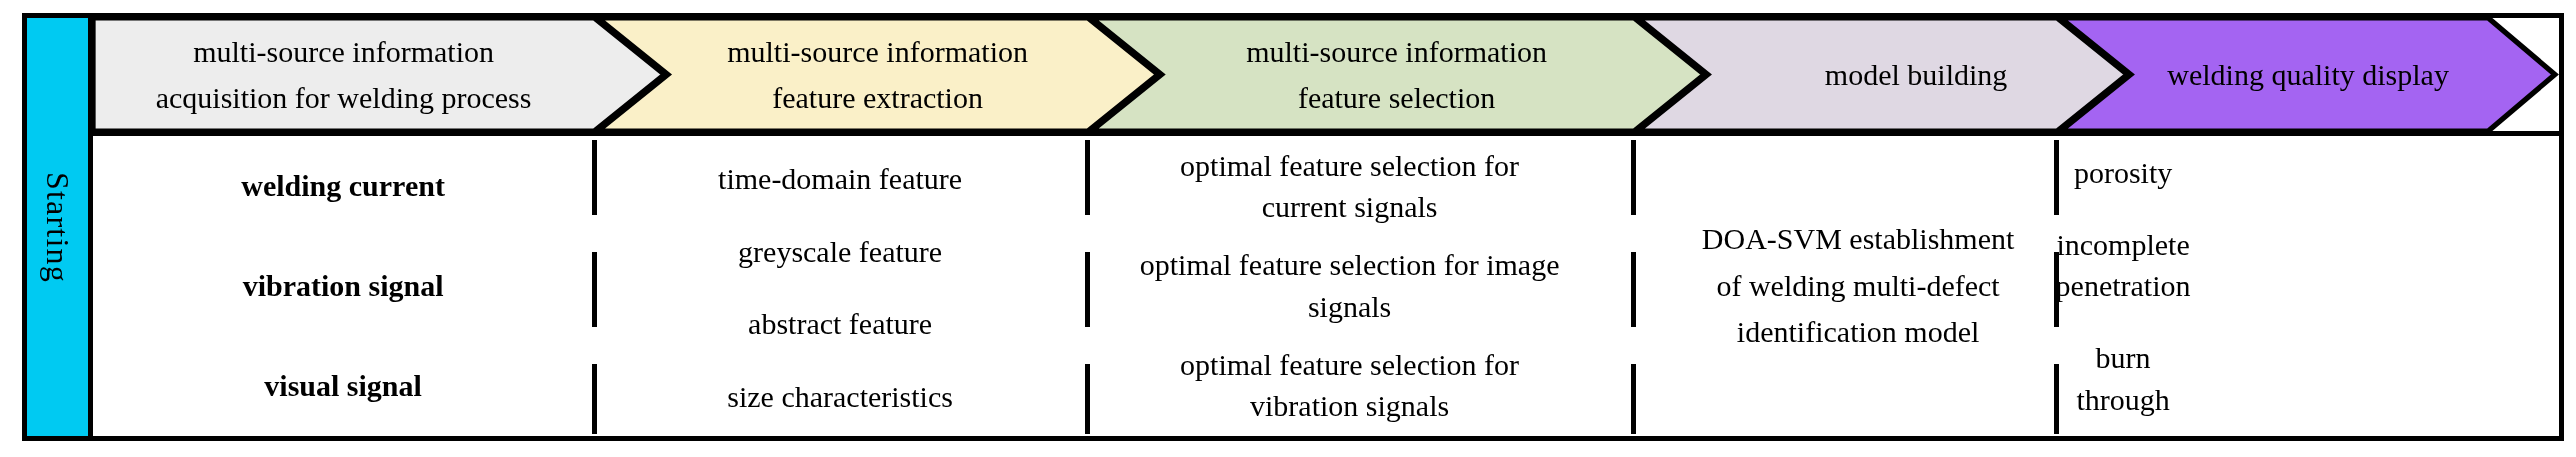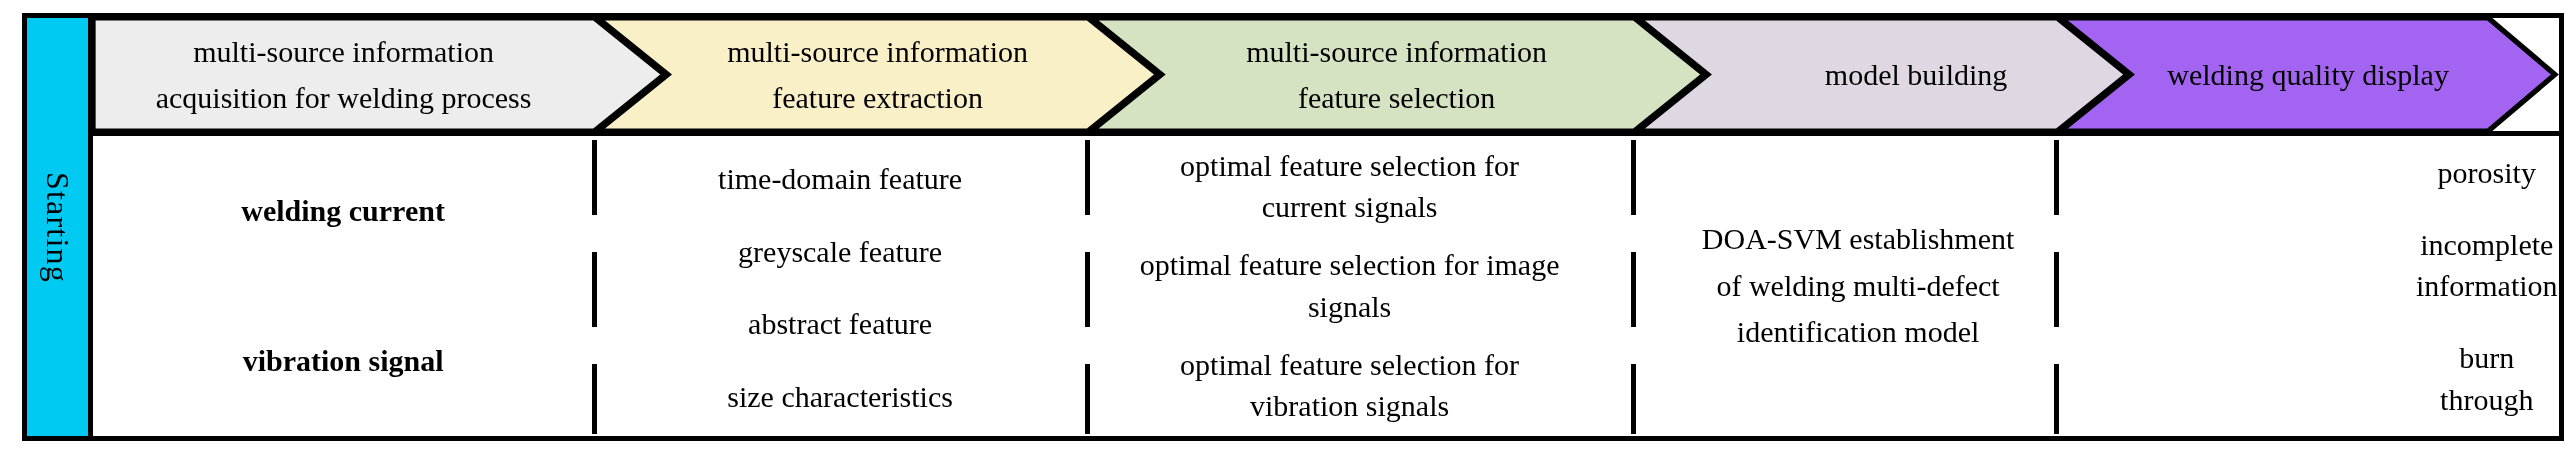--- a/index.html
+++ b/index.html
@@ -30,21 +30,21 @@
   .content { position:relative; flex:1 1 auto; }
   .col {
     position:absolute; top:0; height:299px; display:flex; flex-direction:column;
     justify-content:space-around; align-items:center;
   }
   .item {
     font-size:30px; line-height:1.38; white-space:pre-line; text-align:center;
     display:flex; align-items:center; justify-content:center;
   }
   .col-model .item { line-height:1.55;margin-left:26px; }
-  .col-split { justify-content:stretch; align-items:flex-end; }
+  .col-split { justify-content:stretch; align-items:flex-start; }
   .subcol { flex:1 1 50%; display:flex; flex-direction:column; justify-content:space-around; align-items:center; }
   .sep {
     position:absolute; top:4.1px; width:5.3px; height:294px;
     background:repeating-linear-gradient(to bottom, #000 0 75px, transparent 75px 112px);
   }
 </style>
 </head>
 <body>
 
 <div class="canvas">
@@ -74,20 +74,21 @@
         <div class="h-label" style="left:2037px;width:357px;">welding quality display</div>
       </div>
 
       <div class="h-rule"></div>
 
       <div class="content">
 
         <div class="col" style="left:0px; width:501px;font-weight:bold;">
           <div class="item">welding current</div>
           <div class="item">vibration signal</div>
+          <div class="item">visual signal</div>
         </div>
 
         <div class="col" style="left:501px; width:493px; padding:5.8px 0 2.3px; height:291px;">
           <div class="item">time-domain feature</div>
           <div class="item">greyscale feature</div>
           <div class="item">abstract feature</div>
           <div class="item">size characteristics</div>
         </div>
 
         <div class="col" style="left:984px; width:546px;">
@@ -102,21 +103,21 @@
         <div class="col col-model" style="left:1541px; width:423px;">
           <div class="item">DOA-SVM establishment
 of welding multi-defect
 identification model</div>
         </div>
 
         <div class="col col-split" style="left:1963px; width:502px;">
           <div class="subcol">
             <div class="item">porosity</div>
             <div class="item">incomplete
-information</div>
+penetration</div>
             <div class="item">burn
 through</div>
           </div>
         </div>
 
         <div class="sep" style="left:499px;"></div>
         <div class="sep" style="left:992px;"></div>
         <div class="sep" style="left:1538px;"></div>
         <div class="sep" style="left:1961px;"></div>
 

